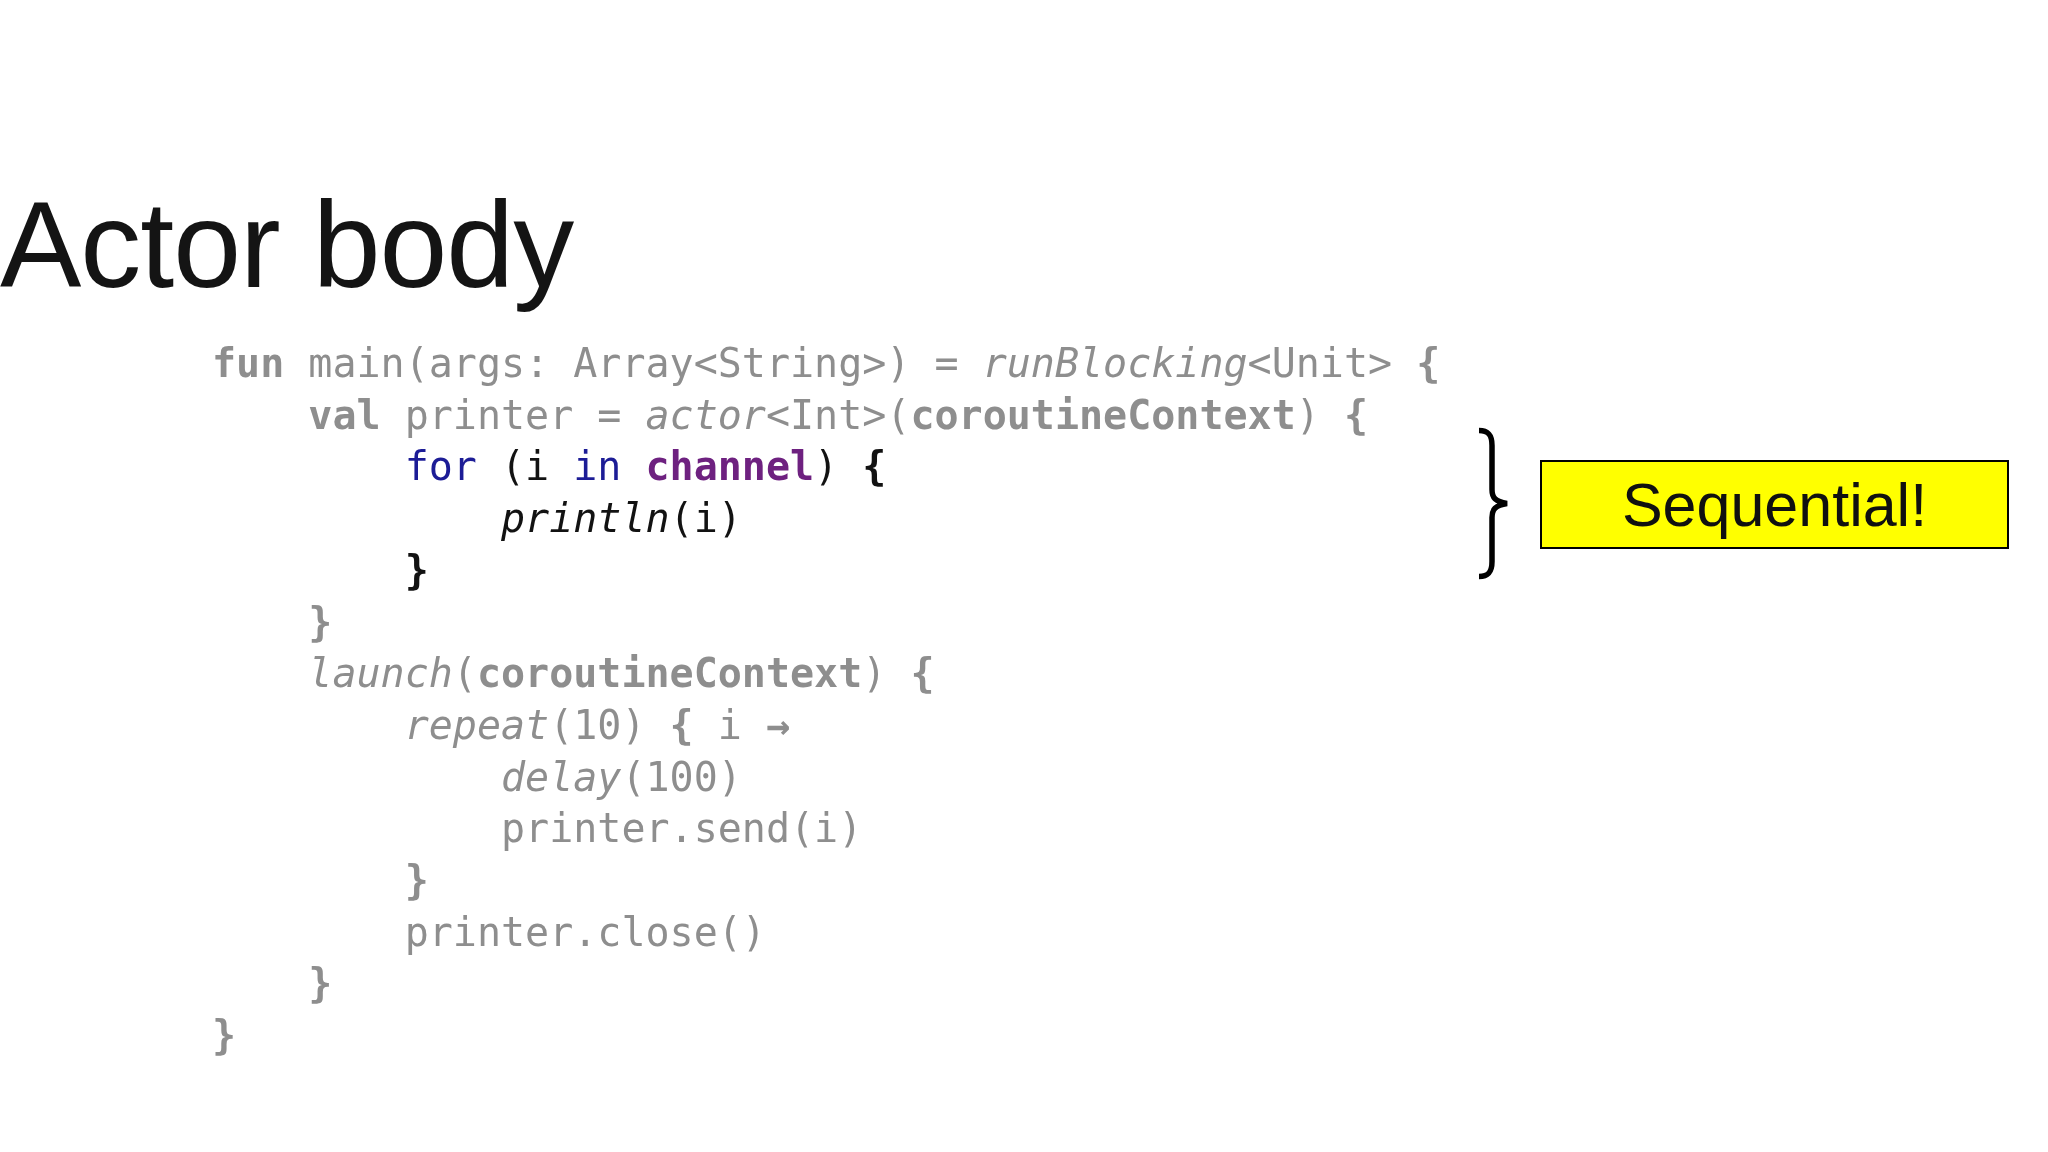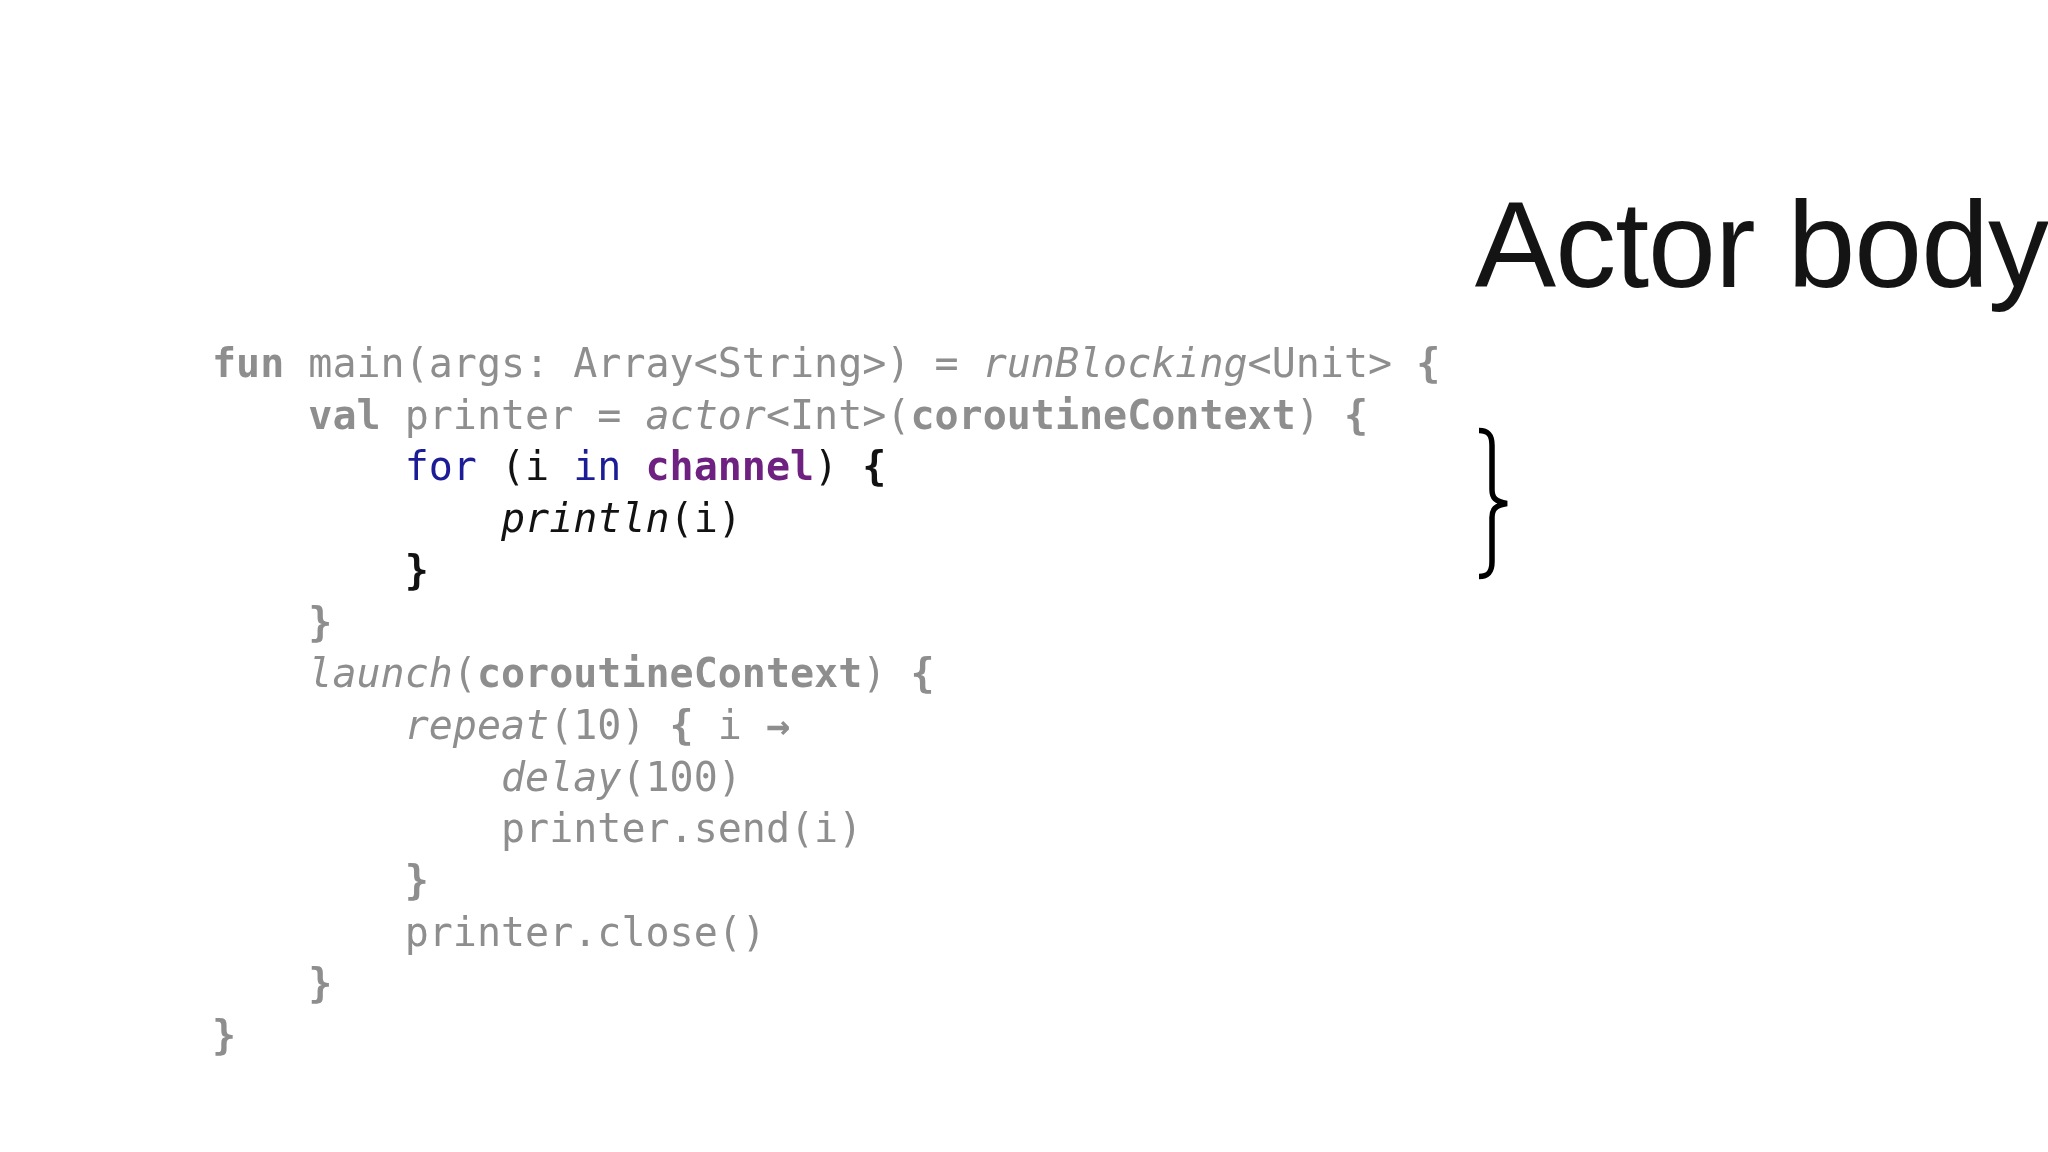--- a/index.html
+++ b/index.html
@@ -13,21 +13,21 @@
     height: 1152px;
     background: #ffffff;
     overflow: hidden;
     font-family: "Liberation Sans", sans-serif;
   }
   .slide-title {
     position: absolute;
     top: 92px;
     left: 0;
     width: 100%;
-    text-align: right;
+    text-align: left;
     font-family: "Liberation Sans", sans-serif;
     font-size: 122px;
     font-weight: 100;
     letter-spacing: -1px;
     color: #141414;
     line-height: 1.0;
     padding-top: 10px;
   }
   .code-block {
     position: absolute;
@@ -83,14 +83,17 @@
 <div class="slide">
 
   <h1 class="slide-title">Actor body</h1>
 
   <div class="code-block"><div class="code-line"><span class="gb">fun</span><span class="g"> main(args: Array&lt;String&gt;) = </span><span class="gi">runBlocking</span><span class="g">&lt;Unit&gt; </span><span class="gb">{</span></div><div class="code-line"><span class="g">    </span><span class="gb">val</span><span class="g"> printer = </span><span class="gi">actor</span><span class="g">&lt;Int&gt;(</span><span class="gb">coroutineContext</span><span class="g">) </span><span class="gb">{</span></div><div class="code-line"><span class="b">        </span><span class="kw">for</span><span class="b"> (</span><span class="b">i </span><span class="kw">in</span><span class="b"> </span><span class="prop">channel</span><span class="b">) </span><span class="bb">{</span></div><div class="code-line"><span class="b">            </span><span class="bi">println</span><span class="b">(i)</span></div><div class="code-line"><span class="b">        </span><span class="bb">}</span></div><div class="code-line"><span class="g">    </span><span class="gb">}</span></div><div class="code-line"><span class="g">    </span><span class="gi">launch</span><span class="g">(</span><span class="gb">coroutineContext</span><span class="g">) </span><span class="gb">{</span></div><div class="code-line"><span class="g">        </span><span class="gi">repeat</span><span class="g">(10) </span><span class="gb">{</span><span class="g"> i </span><span class="gb">→</span></div><div class="code-line"><span class="g">            </span><span class="gi">delay</span><span class="g">(100)</span></div><div class="code-line"><span class="g">            printer.send(i)</span></div><div class="code-line"><span class="g">        </span><span class="gb">}</span></div><div class="code-line"><span class="g">        printer.close()</span></div><div class="code-line"><span class="g">    </span><span class="gb">}</span></div><div class="code-line"><span class="gb">}</span></div></div>
 
   <svg class="brace" viewBox="0 0 40 152" aria-hidden="true">
     <path d="M6 3 C 16 3, 19 8, 19 18 L 19 62 C 19 70, 22 74, 34 76 C 22 78, 19 82, 19 90 L 19 134 C 19 144, 16 149, 6 149" fill="none" stroke="#000000" stroke-width="5.5" stroke-linecap="butt"></path>
   </svg>
 
+  <div class="sequential-box">
+    <span class="sequential-label">Sequential!</span>
+  </div>
 
 </div>
 
 </body></html>

